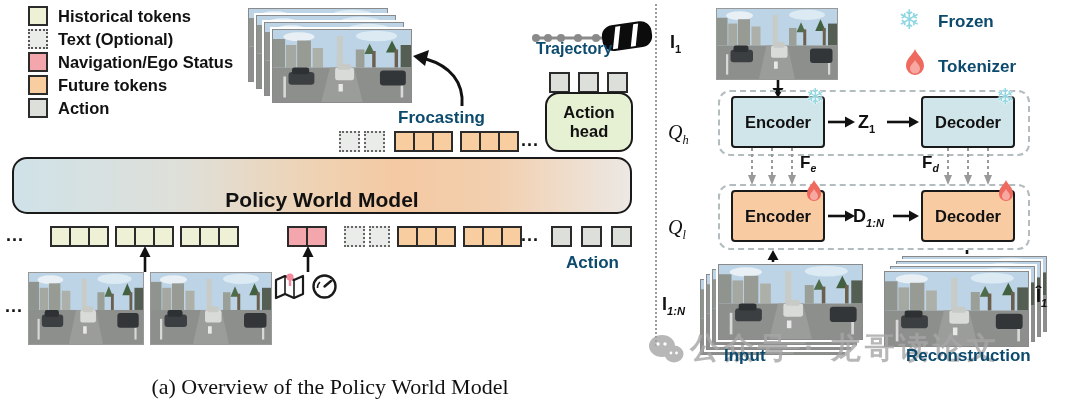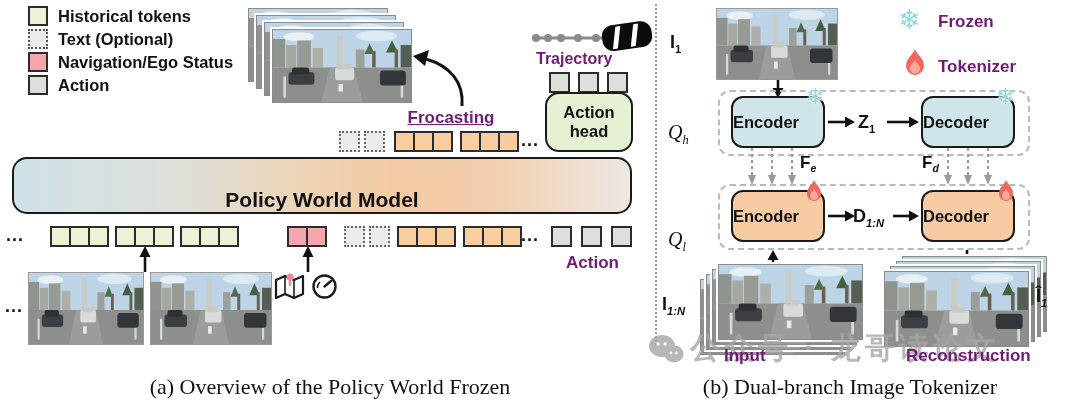--- a/index.html
+++ b/index.html
@@ -31,42 +31,42 @@
 
   .ellipsis { position:absolute; font-weight:700; font-size:18px; color:#111; letter-spacing:1px; line-height:21px; }
 
   
   .pwm { position:absolute; left:12px; top:157px; width:620px; height:57px;
          border:2.5px solid #1a1a1a; border-radius:15px;
          background:linear-gradient(90deg,#cfe2e8 0%,#dfdfd8 28%,#eed3b4 48%,#f4c9a3 62%,#f2cfae 78%,#ece8e4 100%);
          display:flex; align-items:center; justify-content:center; }
   .pwm-label { font-size:21px; font-weight:700; color:#111;margin-top:28px; }
 
-  .mlabel { position:absolute; font-weight:700; font-size:17px; color:#701a75; white-space:nowrap; }
+  .mlabel { position:absolute; font-weight:700; font-size:17px; color:#0c4a6e; white-space:nowrap; }
   .mlabel.center2 { text-align:center; line-height:1.18; }
   sub { font-size:0.62em; }
   sub.it { font-style:italic; }
 
   .action-head { position:absolute; left:545px; top:92px; width:88px; height:60px;
     background:var(--c-action_head); border:2.5px solid #1a1a1a; border-radius:14px;
     display:flex; flex-direction:column; align-items:center; justify-content:center;
     font-weight:700; font-size:16.5px; line-height:1.15; color:#111; }
 
   
   .scene { overflow:hidden; background:#cfd8df; }
   .imgframe { position:absolute; border:1.5px solid #999; background:#fff; }
   .imgframe .scene { width:100%; height:100%; }
   .stack { position:absolute; }
   .stack .layer { position:absolute; border:1.5px solid #8a8a8a; outline:2px solid #fff; background:#fff; }
   .stack .layer .scene { width:100%; height:100%; }
 
   
   .dashedbox { position:absolute; border:2px dashed #b3bcbe; border-radius:12px; }
-  .edbox { position:absolute; width:94px; height:52px; border:2.5px solid #1a1a1a; border-radius:12px;
-           display:flex; align-items:center; font-weight:700; font-size:16.5px; color:#111; }
+  .edbox { position:absolute; width:94px; height:52px; border:2.5px solid #1a1a1a; border-radius:4px;
+           display:flex; align-items:center; justify-content:center; font-weight:700; font-size:16.5px; color:#111; }
   .edbox.frozen { background:var(--c-branch_frozen); }
   .edbox.trainable { background:var(--c-branch_trainable); }
 
   .snow { position:absolute; color:var(--c-snowflake); font-family:"DejaVu Sans", sans-serif;
           text-shadow:0 0 2px #fff, 0 0 2px #fff; line-height:1; }
   .mathlabel { position:absolute; font-weight:700; font-size:18px; color:#111; }
   .qlabel { position:absolute; font-family:"Liberation Serif", serif; font-style:italic; font-size:20px; color:#111; }
 
   .divider { position:absolute; left:655px; top:4px; height:342px; border-left:2.5px dotted #9a9a9a; }
 
@@ -88,20 +88,24 @@
     </div>
     <div class="lrow">
       <span class="sw text"></span>
       <span class="llabel">Text (Optional)</span>
     </div>
     <div class="lrow">
       <span class="sw navigation"></span>
       <span class="llabel">Navigation/Ego Status</span>
     </div>
     <div class="lrow">
+      <span class="sw future"></span>
+      <span class="llabel">Future tokens</span>
+    </div>
+    <div class="lrow">
       <span class="sw action"></span>
       <span class="llabel">Action</span>
     </div>
   </div>
 
   <div class="stack" style="left:248px; top:8px; width:170px; height:102px;">
     <div class="layer" style="left:0; top:0; width:140px; height:74px;">
         <div class="scene"><svg viewBox="0 0 160 96" preserveAspectRatio="none" width="100%" height="100%">
             <rect width="160" height="50" fill="#bcd4e6"></rect>
             <ellipse cx="30" cy="9" rx="18" ry="6" fill="#e8f0f6"></ellipse>
@@ -217,36 +221,36 @@
             <rect x="124" y="54" width="30" height="20" rx="4" fill="#333639"></rect>
           </svg></div>
       </div>
   </div>
 
   <svg class="abs" style="left:406px; top:46px;" width="66" height="64">
     <path d="M56,60 C58,36 44,20 20,13" fill="none" stroke="#111" stroke-width="3"></path>
     <polygon points="7,10 23,4 19,20" fill="#111"></polygon>
   </svg>
 
-  <div class="mlabel" style="left:398px; top:108px; width:106px; text-align:center;text-decoration:underline;">Frocasting</div>
+  <div class="mlabel" style="left:398px; top:108px; width:106px; text-align:left;">Frocasting</div>
 
   <svg class="abs" style="left:528px; top:12px;" width="128" height="46">
     <line x1="6" y1="26" x2="84" y2="26" stroke="#8a8a8a" stroke-width="3"></line>
     <circle cx="8" cy="26" r="4" fill="#8a8a8a"></circle>
       <circle cx="20" cy="26" r="4" fill="#8a8a8a"></circle>
     <circle cx="33" cy="26" r="4" fill="#8a8a8a"></circle>
       <circle cx="50" cy="26" r="4" fill="#8a8a8a"></circle>
     <circle cx="68" cy="26" r="4" fill="#8a8a8a"></circle>
     <g transform="rotate(-8 100 24)">
       <rect x="74" y="11" width="50" height="26" rx="11" fill="#0c0c0c"></rect>
       <rect x="88" y="13" width="5" height="22" fill="#fff" transform="skewX(-14) translate(4 0)"></rect>
       <rect x="106" y="13" width="5" height="22" fill="#fff" transform="skewX(-14) translate(4 0)"></rect>
     </g>
   </svg>
-  <div class="mlabel" style="left:536px; top:50px; font-size:16px;">Trajectory</div>
+  <div class="mlabel" style="left:536px; top:40px; font-size:16px;">Trajectory</div>
   <div class="tokrow" style="left: 549px; top: 72px; gap: 8px;">
       <span class="tokgroup">
         <span class="tok action"></span>
       </span>
       <span class="tokgroup">
         <span class="tok action"></span>
       </span>
       <span class="tokgroup">
         <span class="tok action"></span>
       </span>
@@ -418,21 +422,21 @@
           <rect x="12" y="62" width="3" height="28" fill="#d8d8d8"></rect>
           <rect x="148" y="58" width="3" height="32" fill="#d8d8d8"></rect>
           <rect x="18" y="56" width="30" height="17" rx="4" fill="#3c3f41"></rect>
           <rect x="22" y="50" width="20" height="9" rx="3" fill="#2e3133"></rect>
           <rect x="72" y="50" width="22" height="17" rx="3" fill="#d9dbd8"></rect>
           <rect x="75" y="45" width="15" height="8" rx="2" fill="#c8cac6"></rect>
           <rect x="124" y="54" width="30" height="20" rx="4" fill="#333639"></rect>
         </svg></div>
     </div>
 
-  <div class="caption" style="left:60px; top:374px; width:540px;">(a) Overview of the Policy World Frozen</div>
+  <div class="caption" style="left:60px; top:374px; width:540px;">(a) Overview of the Policy World Model</div>
 
   <div class="divider"></div>
 
   <div class="mathlabel" style="left:670px; top:32px;">
     <span>I</span><sub>1</sub>
   </div>
   <div class="imgframe" style="left:716px; top:8px; width:122px; height:72px;">
       <div class="scene"><svg viewBox="0 0 160 96" preserveAspectRatio="none" width="100%" height="100%">
           <rect width="160" height="50" fill="#bcd4e6"></rect>
           <ellipse cx="30" cy="9" rx="18" ry="6" fill="#e8f0f6"></ellipse>
@@ -517,21 +521,21 @@
         <polygon points="284,27 292,27 288,37"></polygon>
     </g>
   </svg>
   <div class="mathlabel" style="left:800px; top:153px; font-size:17px;">
     <span>F</span><sub class="it">e</sub>
   </div>
   <div class="mathlabel" style="left:922px; top:153px; font-size:17px;">
     <span>F</span><sub class="it">d</sub>
   </div>
 
-  <div class="qlabel" style="left:668px; top:228px;">
+  <div class="qlabel" style="left:668px; top:216px;">
     <span>Q</span><sub class="it">l</sub>
   </div>
   <div class="dashedbox" style="left:718px; top:184px; width:312px; height:66px;"></div>
   <div class="edbox trainable" style="left:731px; top:190px;">
     <span>Encoder</span>
   </div>
   <svg class="abs" style="left:804px; top:179px;" width="20" height="26">
     <path d="M10 1 C12 6 17 8 17 15 a7 7 0 0 1 -14 0 C3 8 8 6 10 1 Z" fill="#ee6a5f"></path>
     <path d="M10 10 c1.4 2.8 4 4.2 4 7 a4 4 0 0 1 -8 0 c0 -2.8 2.6 -4.2 4 -7 Z" fill="#f7a8a0"></path>
   </svg>
@@ -814,15 +818,14 @@
         <circle cx="17" cy="11" r="1.7" fill="#fff"></circle>
       <circle cx="23" cy="20" r="1.4" fill="#fff"></circle>
         <circle cx="28.5" cy="20" r="1.4" fill="#fff"></circle>
     </svg>
     <span>公众号 · 龙哥读论文</span>
   </div>
 
   <div class="mlabel toplabel" style="left:724px; top:346px;">Input</div>
   <div class="mlabel toplabel" style="left:906px; top:346px;">Reconstruction</div>
 
-  <div class="caption" style="left:640px; top:374px; width:420px;">(b) Dual-branch Image Tokenizer</div>
 
 </div>
 
 </body></html>

